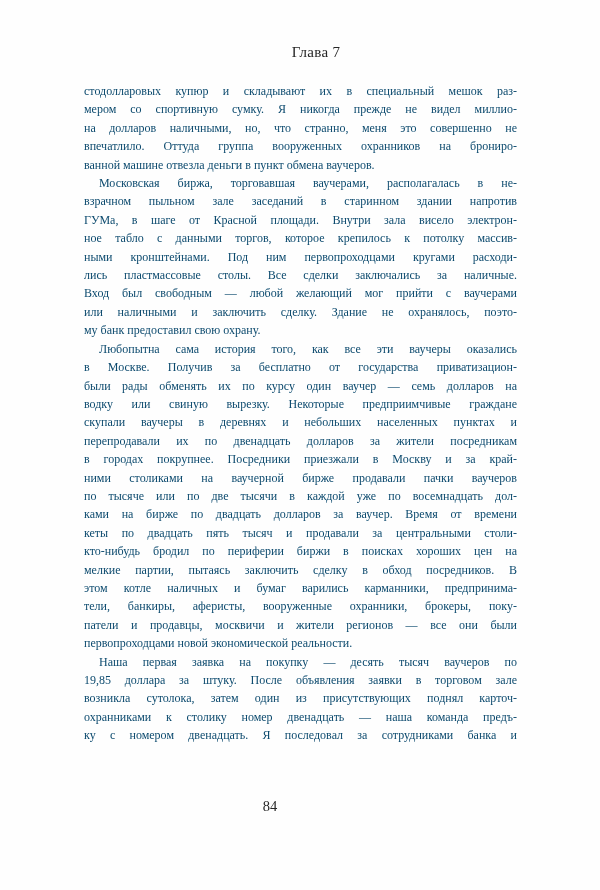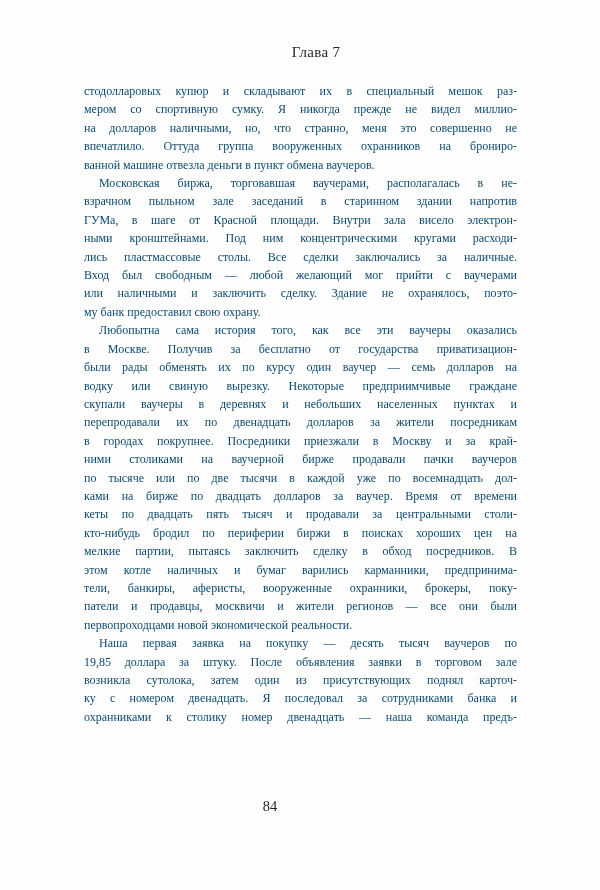--- a/index.html
+++ b/index.html
@@ -72,21 +72,22 @@
         <div class="text-line">стодолларовых купюр и складывают их в специальный мешок раз-</div>
         <div class="text-line">мером со спортивную сумку. Я никогда прежде не видел миллио-</div>
         <div class="text-line">на долларов наличными, но, что странно, меня это совершенно не</div>
         <div class="text-line">впечатлило. Оттуда группа вооруженных охранников на брониро-</div>
         <div class="text-line endpara">ванной машине отвезла деньги в пункт обмена ваучеров.</div>
       </div>
       <div class="paragraph">
         <div class="text-line indent">Московская биржа, торговавшая ваучерами, располагалась в не-</div>
         <div class="text-line">взрачном пыльном зале заседаний в старинном здании напротив</div>
         <div class="text-line">ГУМа, в шаге от Красной площади. Внутри зала висело электрон-</div>
-        <div class="text-line">ными кронштейнами. Под ним концентрическими кругами расходи-</div>
+        <div class="text-line">ное табло с данными торгов, которое крепилось к потолку массив-</div>
+        <div class="text-line">ными кронштейнами. Под ним первопроходцами кругами расходи-</div>
         <div class="text-line">лись пластмассовые столы. Все сделки заключались за наличные.</div>
         <div class="text-line">Вход был свободным — любой желающий мог прийти с ваучерами</div>
         <div class="text-line">или наличными и заключить сделку. Здание не охранялось, поэто-</div>
         <div class="text-line endpara">му банк предоставил свою охрану.</div>
       </div>
       <div class="paragraph">
         <div class="text-line indent">Любопытна сама история того, как все эти ваучеры оказались</div>
         <div class="text-line">в Москве. Получив за бесплатно от государства приватизацион-</div>
         <div class="text-line">были рады обменять их по курсу один ваучер — семь долларов на</div>
         <div class="text-line">водку или свиную вырезку. Некоторые предприимчивые граждане</div>
@@ -101,19 +102,19 @@
         <div class="text-line">мелкие партии, пытаясь заключить сделку в обход посредников. В</div>
         <div class="text-line">этом котле наличных и бумаг варились карманники, предпринима-</div>
         <div class="text-line">тели, банкиры, аферисты, вооруженные охранники, брокеры, поку-</div>
         <div class="text-line">патели и продавцы, москвичи и жители регионов — все они были</div>
         <div class="text-line endpara">первопроходцами новой экономической реальности.</div>
       </div>
       <div class="paragraph">
         <div class="text-line indent">Наша первая заявка на покупку — десять тысяч ваучеров по</div>
         <div class="text-line">19,85 доллара за штуку. После объявления заявки в торговом зале</div>
         <div class="text-line">возникла сутолока, затем один из присутствующих поднял карточ-</div>
+        <div class="text-line">охранниками к столику номер двенадцать — наша команда предъ-</div>
         <div class="text-line">ку с номером двенадцать. Я последовал за сотрудниками банка и</div>
-        <div class="text-line">охранниками к столику номер двенадцать — наша команда предъ-</div>
       </div>
     </div>
 
   <div class="page-number">84</div>
 </div>
 
 </body></html>

